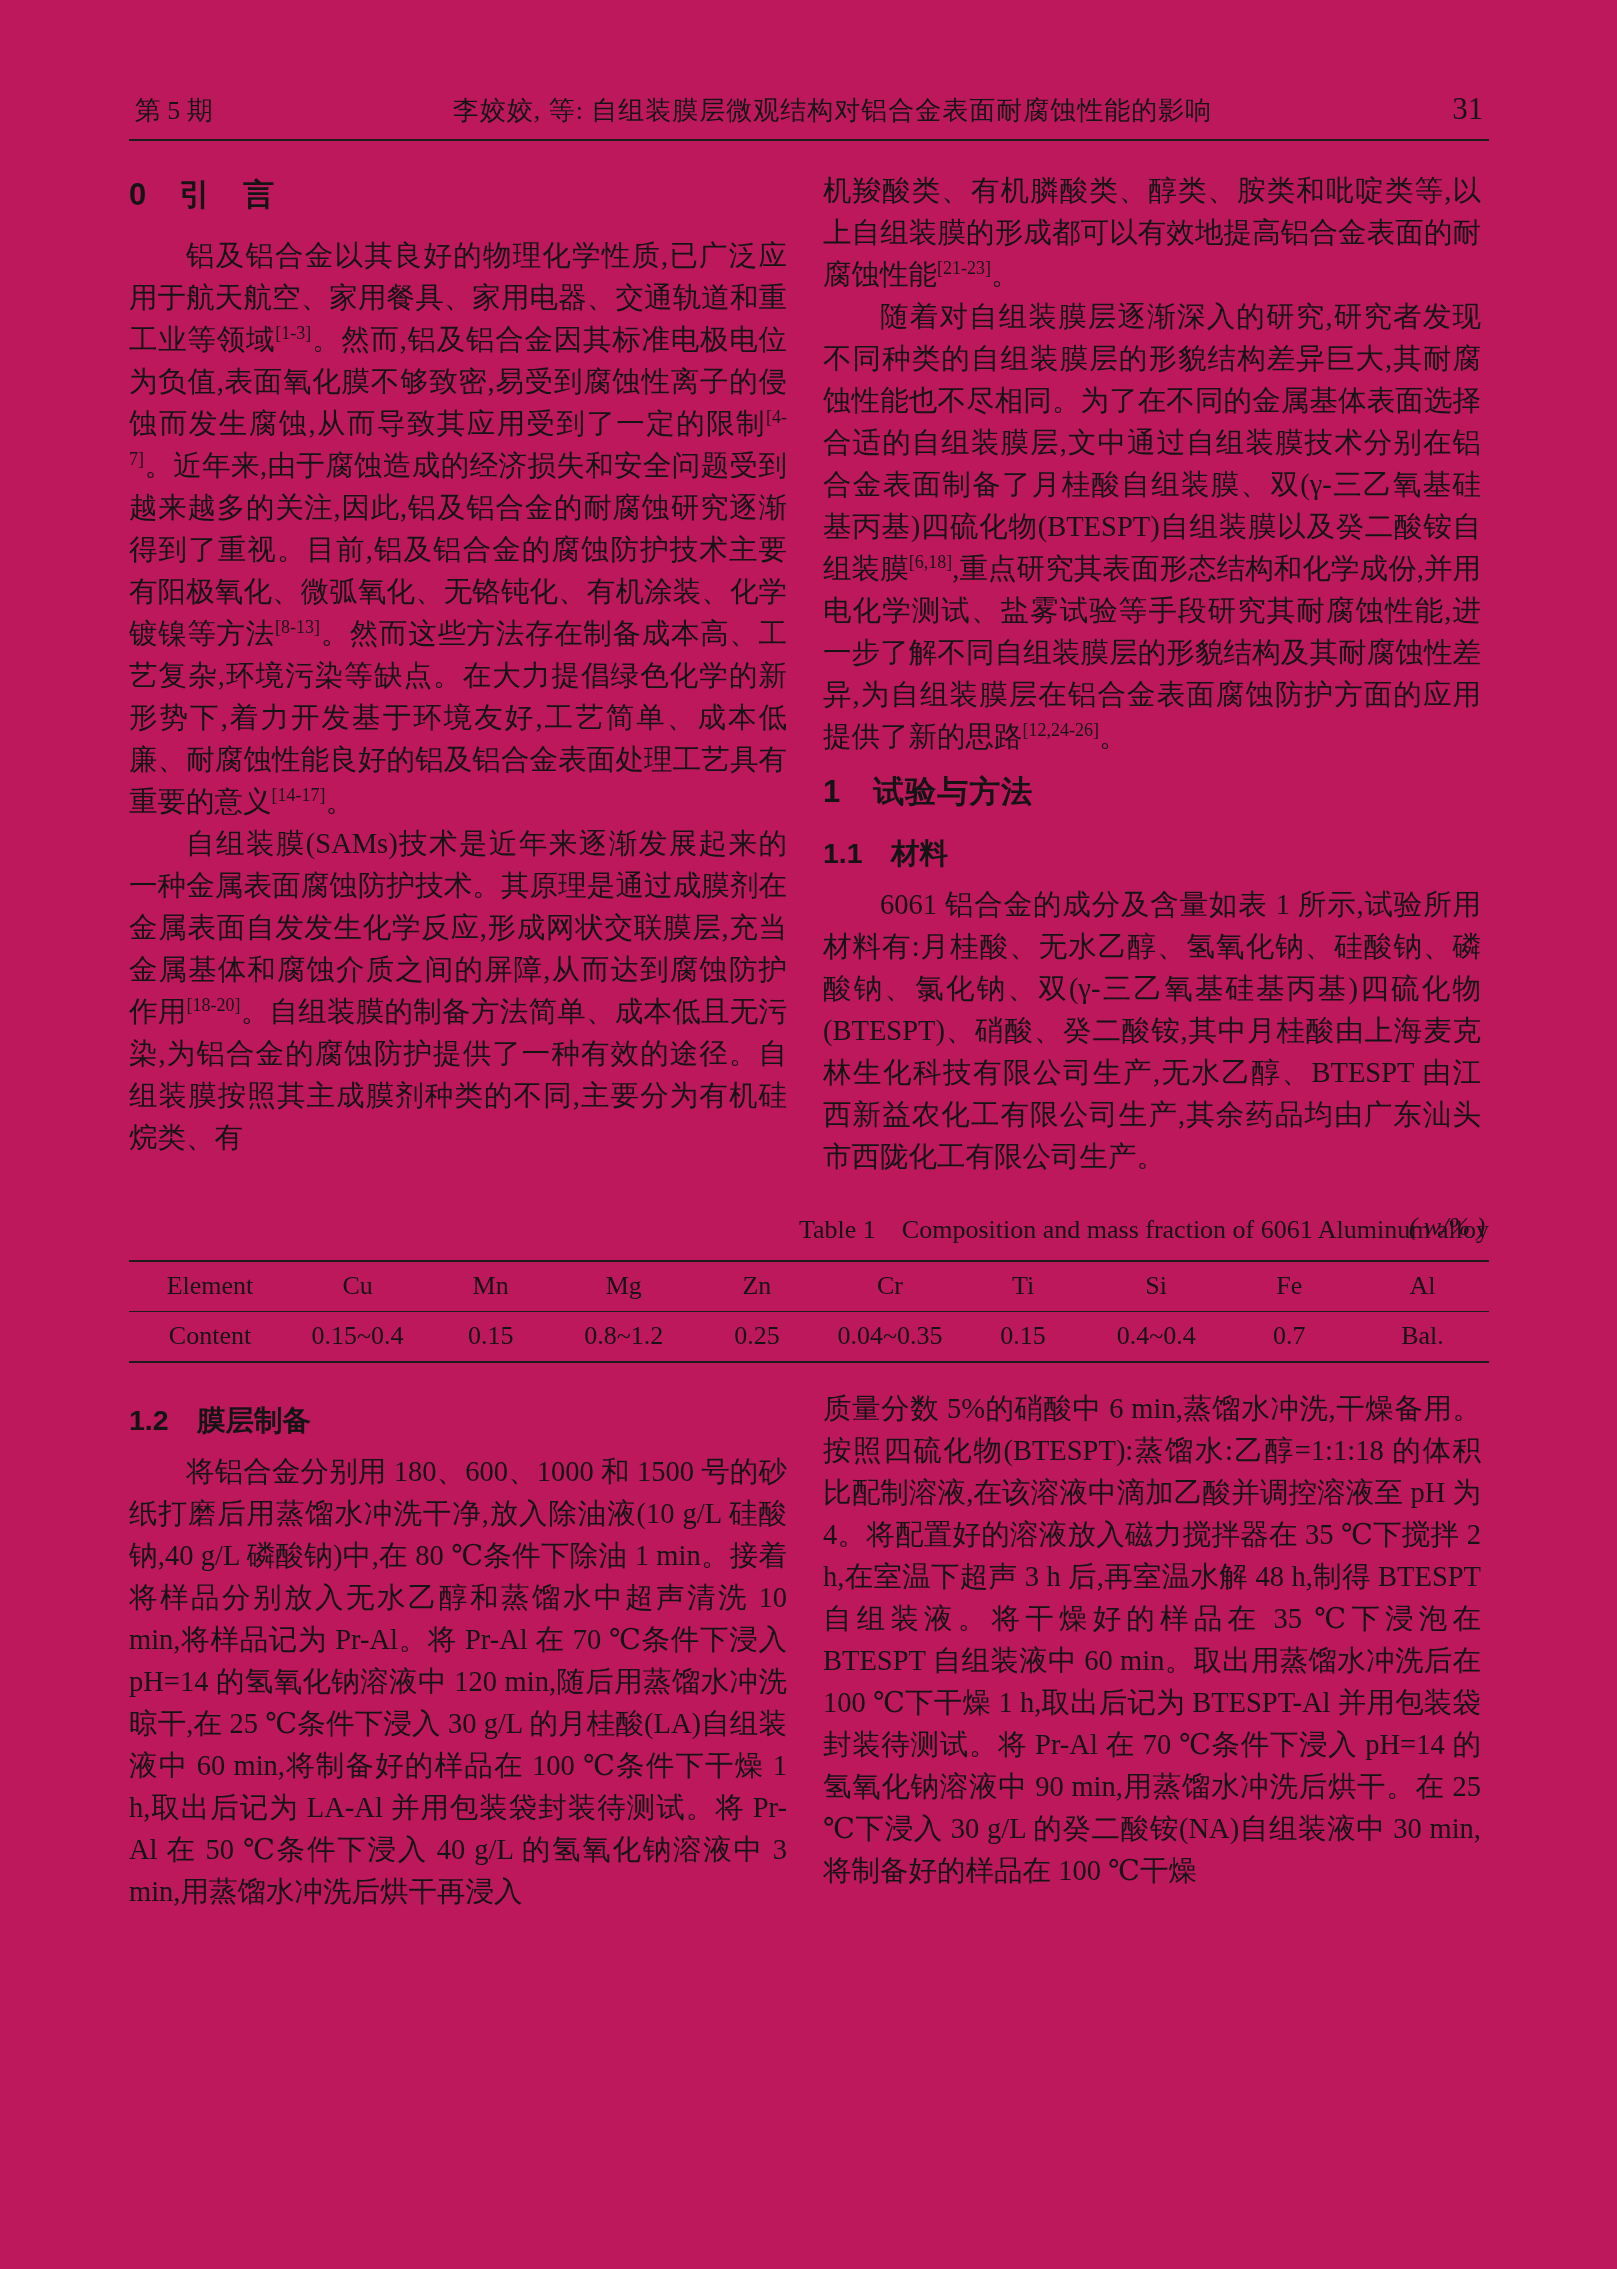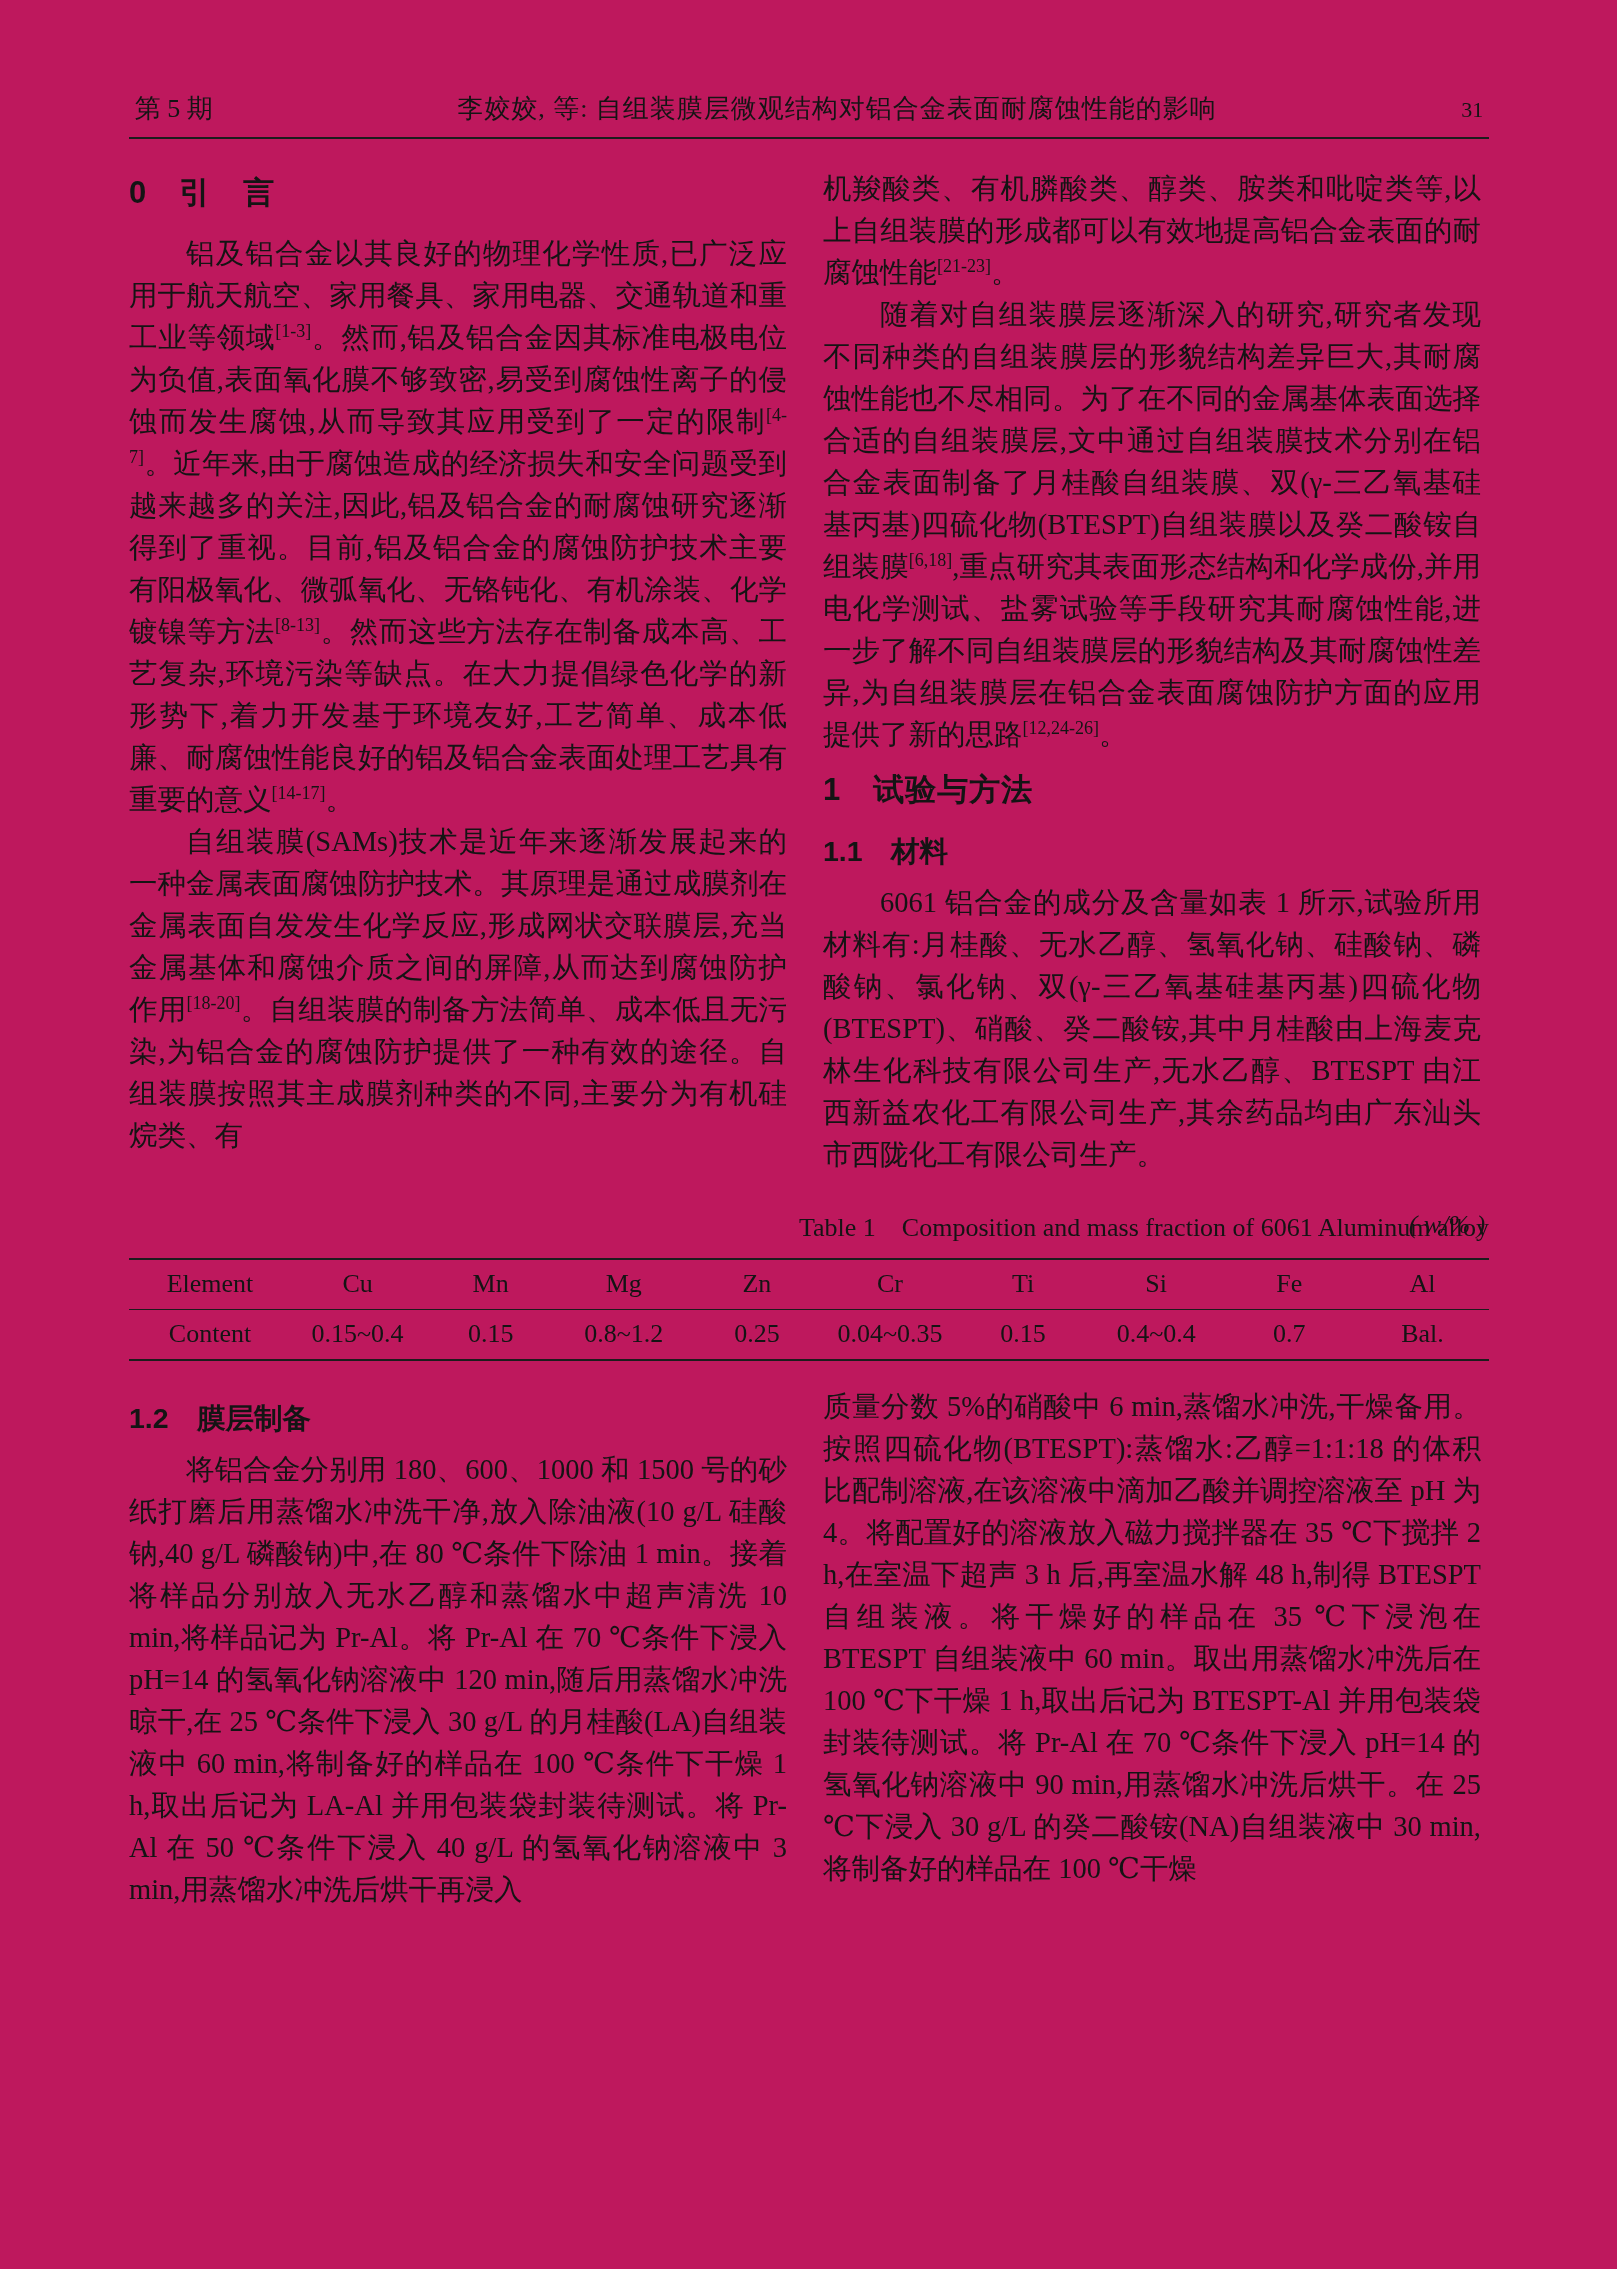--- a/index.html
+++ b/index.html
@@ -20,21 +20,21 @@
   }
   
   .header {
     display: flex;
     justify-content: space-between;
     align-items: baseline;
     font-size: 26px;
     padding: 0 5.7px 11.4px 5.7px;
   }
   .header .running-title { letter-spacing: 1px; }
-  .header .pagenum { font-size: 22px; text-align: right; }
+  .header .pagenum { font-size: 31px; text-align: right; }
   .rule { border-bottom: 2.9px solid #1c1c1c; }
 
   
   .columns {
     display: flex;
     column-gap: 43px;
     margin-top: 28.5px;
     gap: 36px;
   }
   .col {

